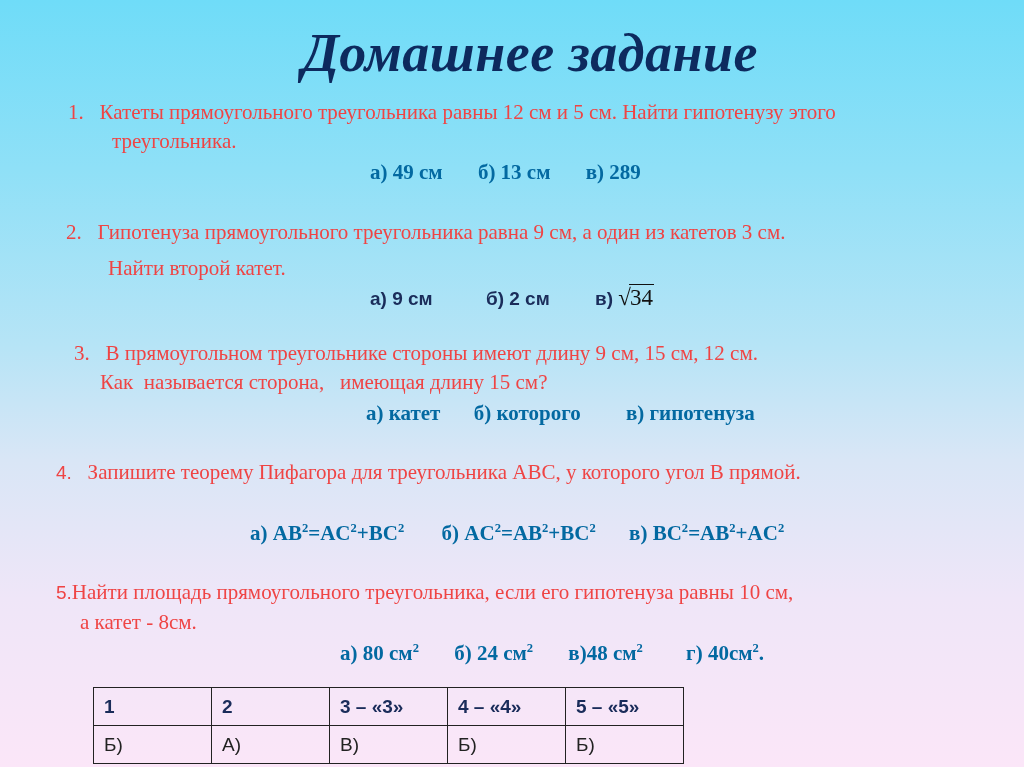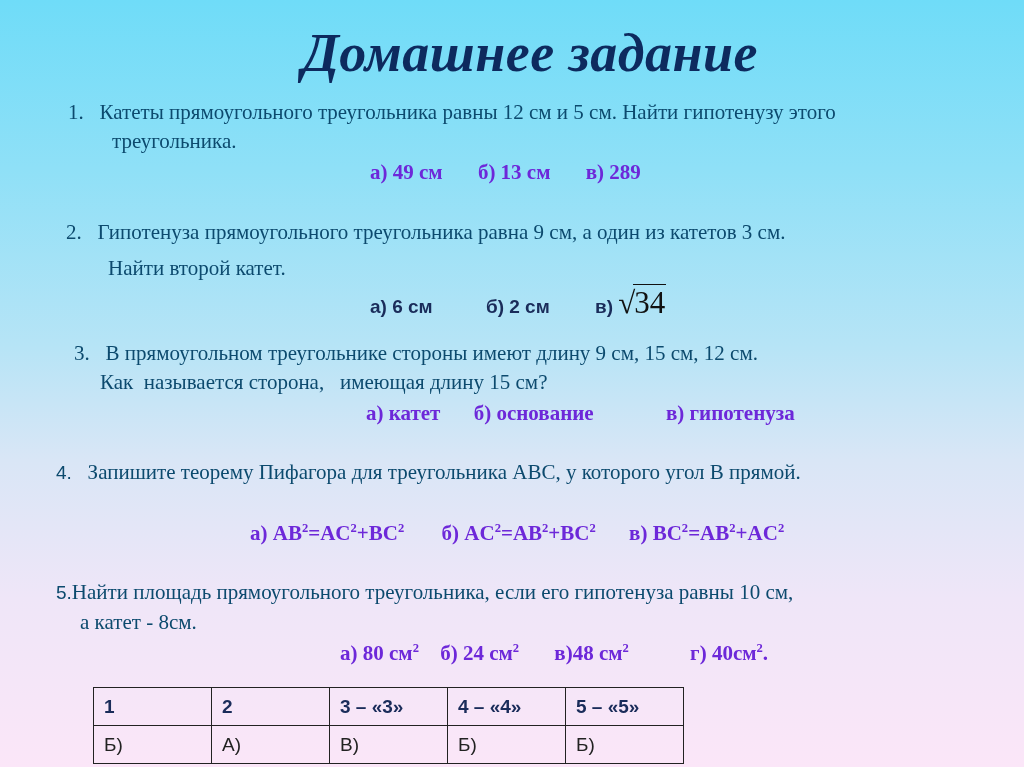--- a/index.html
+++ b/index.html
@@ -8,26 +8,26 @@
     background: linear-gradient(to bottom, #6fdcf8 0%, #8fe0f7 22%, #b6e4f6 45%, #d9e6f6 60%, #efe6f8 78%, #fbe6f8 100%);
     font-family: "Liberation Serif", serif;
     color: #111;
   }
   .abs { position: absolute; white-space: nowrap; }
   .title {
     left: 0; width: 1060px; top: 22px; text-align: center;
     font-family: "Liberation Serif", serif; font-style: italic; font-weight: bold;
     font-size: 54px; color: #0d2a5e; letter-spacing: 0.5px;
   }
-  .q { font-size: 21px; color: #0c4a6e; }
+  .q { font-size: 21px; color: #ef4444; }
   .qs { font-family: "Liberation Sans", sans-serif; font-size: 19px; }
-  .ans { font-weight: bold; color: #6d28d9; font-size: 21px; }
+  .ans { font-weight: bold; color: #0369a1; font-size: 21px; }
   .ans-sans { font-family: "Liberation Sans", sans-serif; font-weight: bold; color: #1a2c5a; font-size: 19px; }
   .opt { display: inline-block; }
-  .sqrt { font-family: "Liberation Serif", serif; font-weight: normal; font-size: 31px; color: #111; position: relative; display: inline-block; }
+  .sqrt { font-family: "Liberation Serif", serif; font-weight: normal; font-size: 23px; color: #111; position: relative; display: inline-block; }
   .sqrt .rad { border-top: 1.5px solid #111; padding: 0 1px; margin-left: -2px; }
   sup { font-size: 0.6em; vertical-align: super; line-height: 0; }
   table.answers {
     position: absolute; left: 93px; top: 687px; border-collapse: collapse;
     font-family: "Liberation Sans", sans-serif; font-size: 19px;
   }
   table.answers td {
     border: 1.5px solid #222; width: 107px; height: 37px; padding: 0 0 0 10px;
     vertical-align: middle;
   }
@@ -52,37 +52,37 @@
   </div>
 </div>
 
 <div>
   <div class="abs q" style="left:66px; top:220px;">
     <span>2.</span>&nbsp;&nbsp;
     <span>Гипотенуза прямоугольного треугольника равна 9 см, а один из катетов 3 см.</span>
   </div>
   <div class="abs q" style="left:108px; top:256px;">Найти второй катет.</div>
   <div class="abs ans-sans" style="left:370px; top:285px;">
-    <span class="opt">а) 6 см</span>
+    <span class="opt">а) 9 см</span>
     <span class="opt" style="margin-left:48px;">б) 2 см</span>
     <span class="opt" style="margin-left:40px;">в)</span>
     <span class="sqrt"><span>√</span><span class="rad">34</span></span>
   </div>
 </div>
 
 <div>
   <div class="abs q" style="left:58px; top:341px;margin-left:16px;">
     <span>3.</span>&nbsp;&nbsp;
     <span>В прямоугольном треугольнике стороны имеют длину 9 см, 15 см, 12 см.</span>
   </div>
   <div class="abs q" style="left:100px; top:370px; white-space:pre;text-align:center;">Как  называется сторона,   имеющая длину 15 см?</div>
   <div class="abs ans" style="left:366px; top:401px;">
     <span class="opt">а) катет</span>
-    <span class="opt" style="margin-left:28px;">б) основание</span>
-    <span class="opt" style="margin-left:67px;">в) гипотенуза</span>
+    <span class="opt" style="margin-left:28px;">б) которого</span>
+    <span class="opt" style="margin-left:40px;">в) гипотенуза</span>
   </div>
 </div>
 
 <div>
   <div class="abs q" style="left:56px; top:460px;">
     <span class="qs">4.</span>&nbsp;&nbsp;
     <span>Запишите теорему Пифагора для треугольника АВС, у которого угол В прямой.</span>
   </div>
   <div class="abs ans" style="left:250px; top:521px;">
     <span class="opt"><span>а) </span><span>AB</span><sup>2</sup><span>=AC</span><sup>2</sup><span>+BC</span><sup>2</sup></span>
@@ -91,23 +91,23 @@
   </div>
 </div>
 
 <div>
   <div class="abs q" style="left:56px; top:580px;">
     <span class="qs">5.</span><span>Найти площадь прямоугольного треугольника, если его гипотенуза равны 10 см,</span>
   </div>
   <div class="abs q" style="left:80px; top:610px;">а катет - 8см.</div>
   <div class="abs ans" style="left:340px; top:641px;">
     <span class="opt"><span>а)  80 см</span><sup>2</sup></span>
-    <span class="opt" style="margin-left:16px;"><span>б) 24 см</span><sup>2</sup></span>
+    <span class="opt" style="margin-left:30px;"><span>б) 24 см</span><sup>2</sup></span>
     <span class="opt" style="margin-left:30px;"><span>в)48 см</span><sup>2</sup></span>
-    <span class="opt" style="margin-left:56px;"><span>г) 40см</span><sup>2</sup><span>.</span></span>
+    <span class="opt" style="margin-left:38px;"><span>г) 40см</span><sup>2</sup><span>.</span></span>
   </div>
 </div>
 
 <table class="answers">
   <tbody>
       <tr class="head">
     <td>1</td>
     <td>2</td>
     <td>3 – «3»</td>
     <td>4 – «4»</td>

